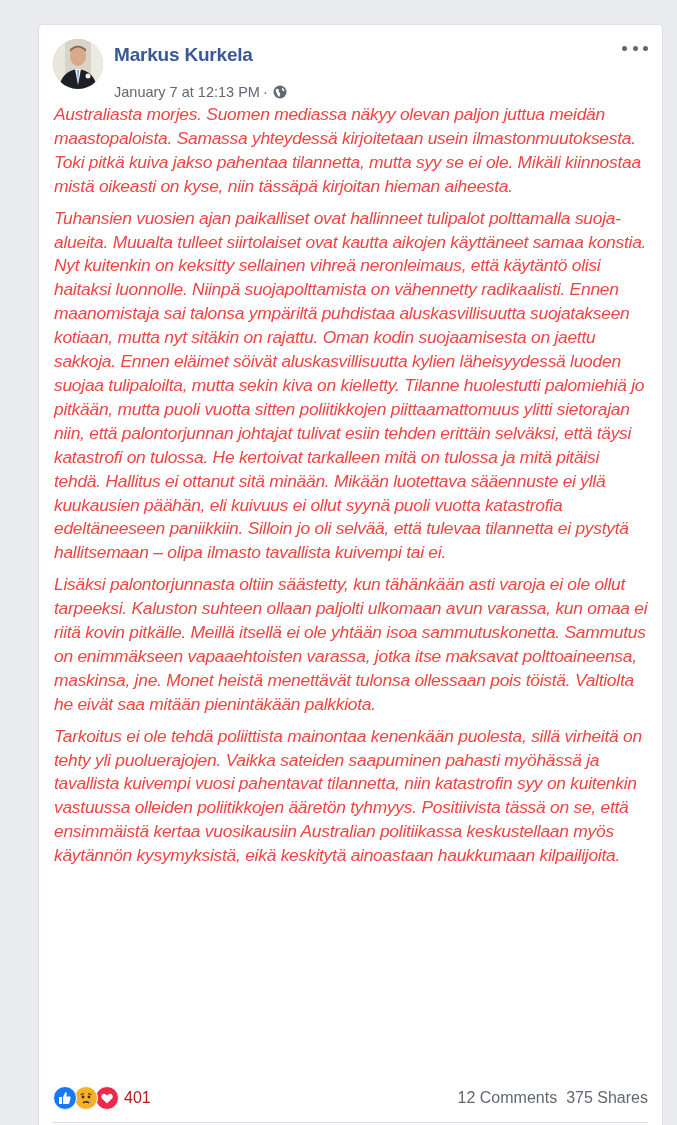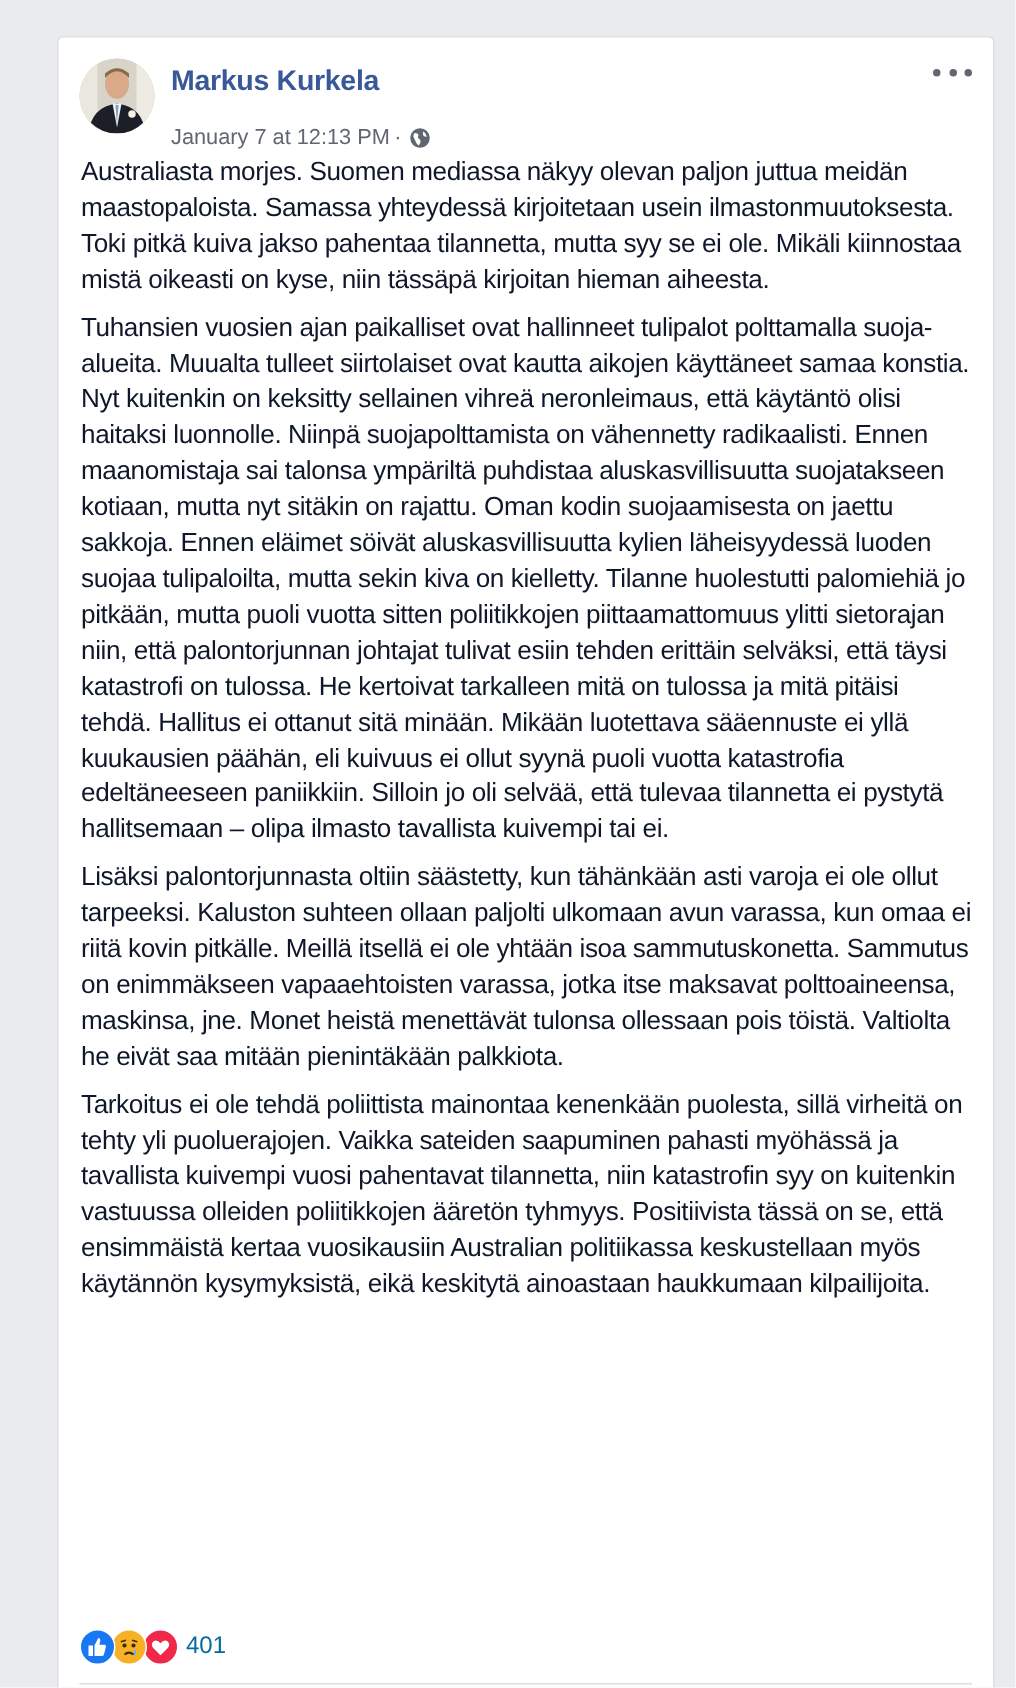--- a/index.html
+++ b/index.html
@@ -29,30 +29,30 @@
   }
   .meta .sep { margin:0 3px; }
   .globe { width:14px; height:14px; display:inline-block; margin-left:2px; }
   .more {
     position:absolute; right:0; top:2px; width:26px; height:14px;
     display:flex; justify-content:space-between; align-items:center; cursor:pointer;
   }
   .more span { width:5px; height:5px; border-radius:50%; background:#606770; display:block; }
   .body {
     position:absolute; left:15px; top:78px; width:596px;
-    font-size:17.4px; line-height:23.9px; color:#0f172a; letter-spacing:-0.25px;
+    font-size:17.4px; line-height:23.9px; color:#ef4444; letter-spacing:-0.25px;font-style:italic;
   }
   .body p { margin:0 0 8px 0; }
   .footer {
     position:absolute; left:14px; right:14px; top:1061px; height:24px;
     display:flex; align-items:center; justify-content:space-between;
   }
   .reactions { display:flex; align-items:center; }
   .rx { width:22px; height:22px; border-radius:50%; margin-right:-3px; border:1.5px solid #fff; box-sizing:content-box; position:relative; }
-  .count { margin-left:8px; font-size:16px; color:#0369a1; }
+  .count { margin-left:8px; font-size:16px; color:#b91c1c; }
   .stats { font-size:16px; color:#606770; display:flex; gap:9px; }
   .stats span { cursor:pointer; }
   .divider { position:absolute; left:14px; right:14px; top:1097px; height:1px; background:#dadde1; }
 </style>
 </head>
 <body>
 
 <div class="card">
   <div class="header">
     <div class="avatar">
@@ -111,15 +111,19 @@
           <path d="M15 12 Q16.5 15 15 17 Q13.5 15 15 12 Z" fill="#5ab4f0"></path>
         </svg>
       </span>
       <span class="rx" style="background:#f0284a;z-index:1">
         <svg width="22" height="22" viewBox="0 0 22 22">
           <path d="M11 16.5 L6 11.5 Q4.5 9.5 6 7.5 Q8.5 5.5 11 8.5 Q13.5 5.5 16 7.5 Q17.5 9.5 16 11.5 Z" fill="#fff"></path>
         </svg>
       </span>
       <span class="count">401</span>
     </div>
+    <div class="stats">
+      <span>12 Comments</span>
+      <span>375 Shares</span>
+    </div>
   </div>
   <div class="divider"></div>
 </div>
 
 </body></html>

